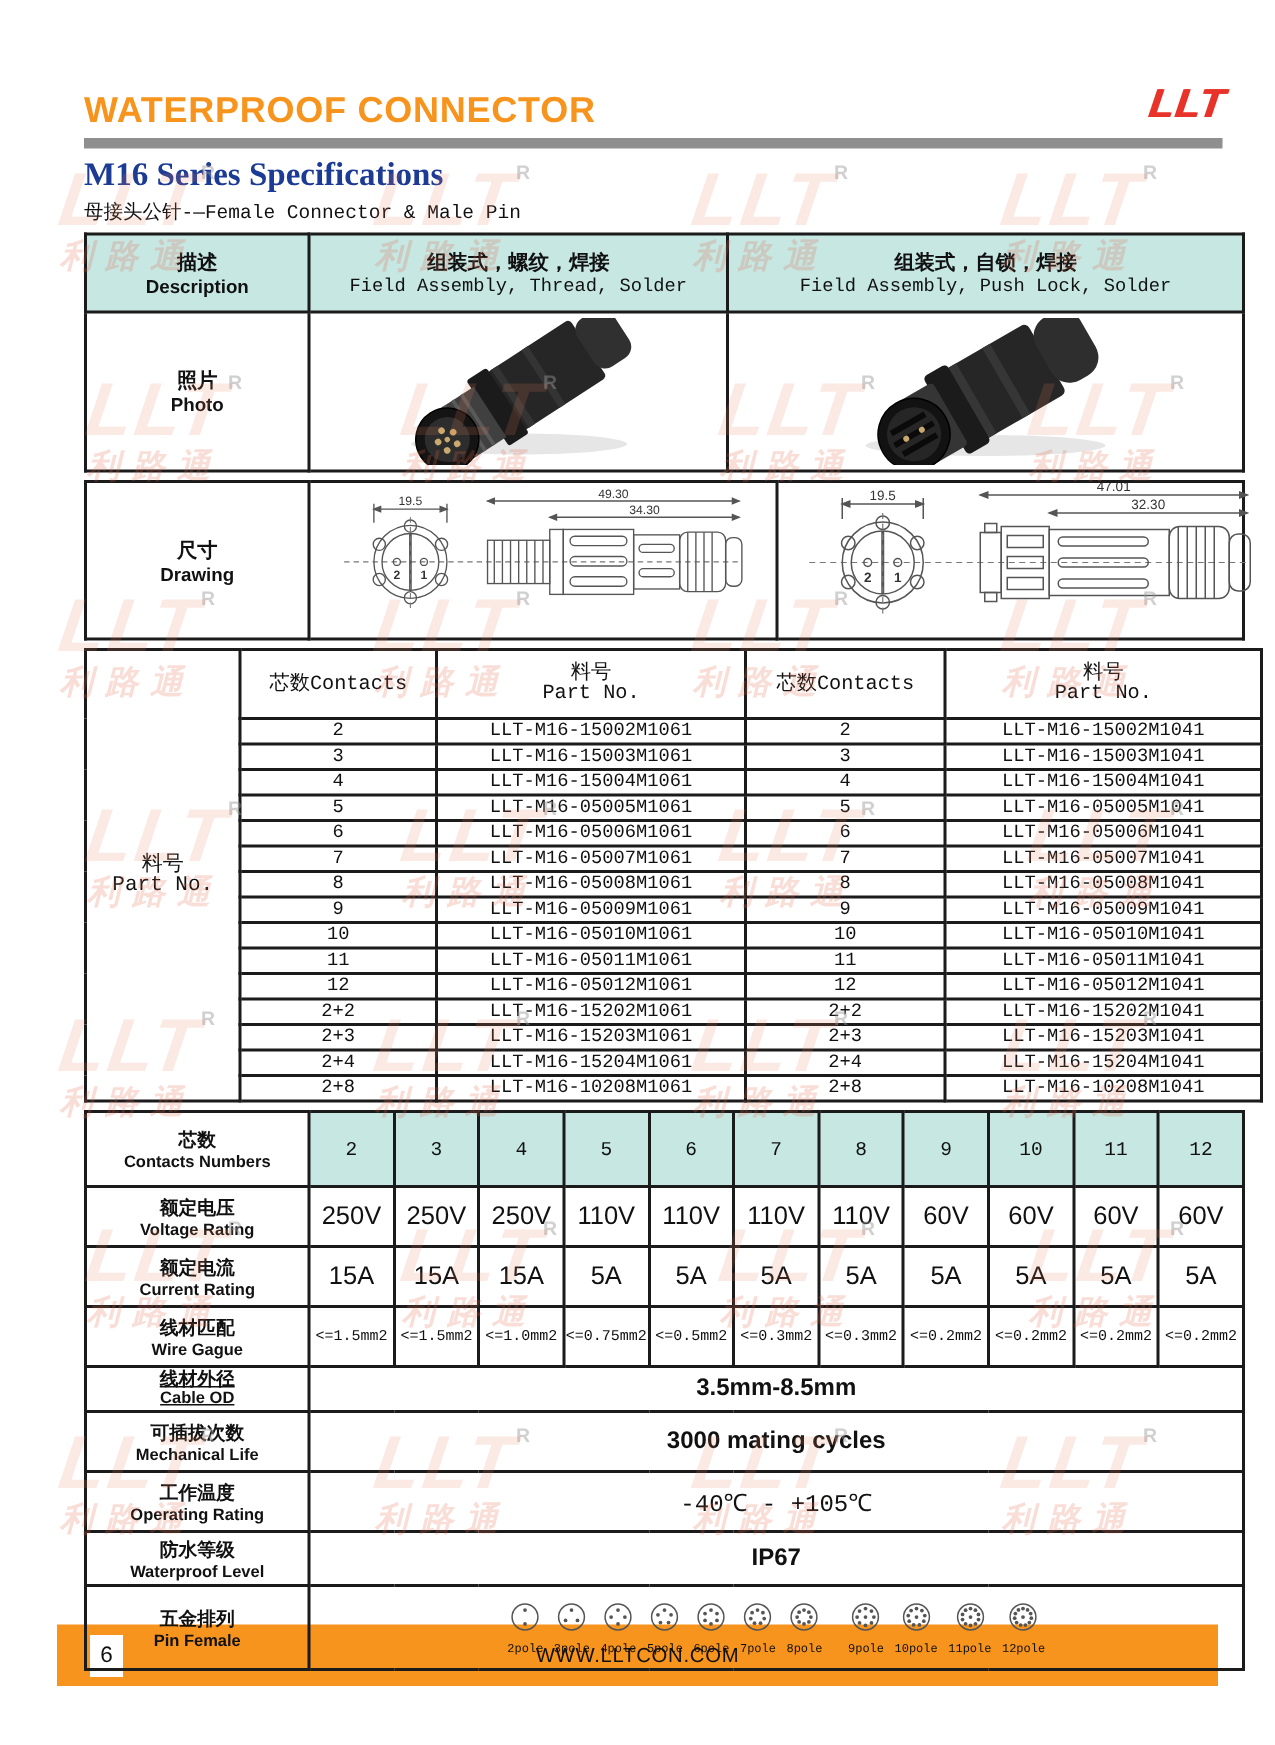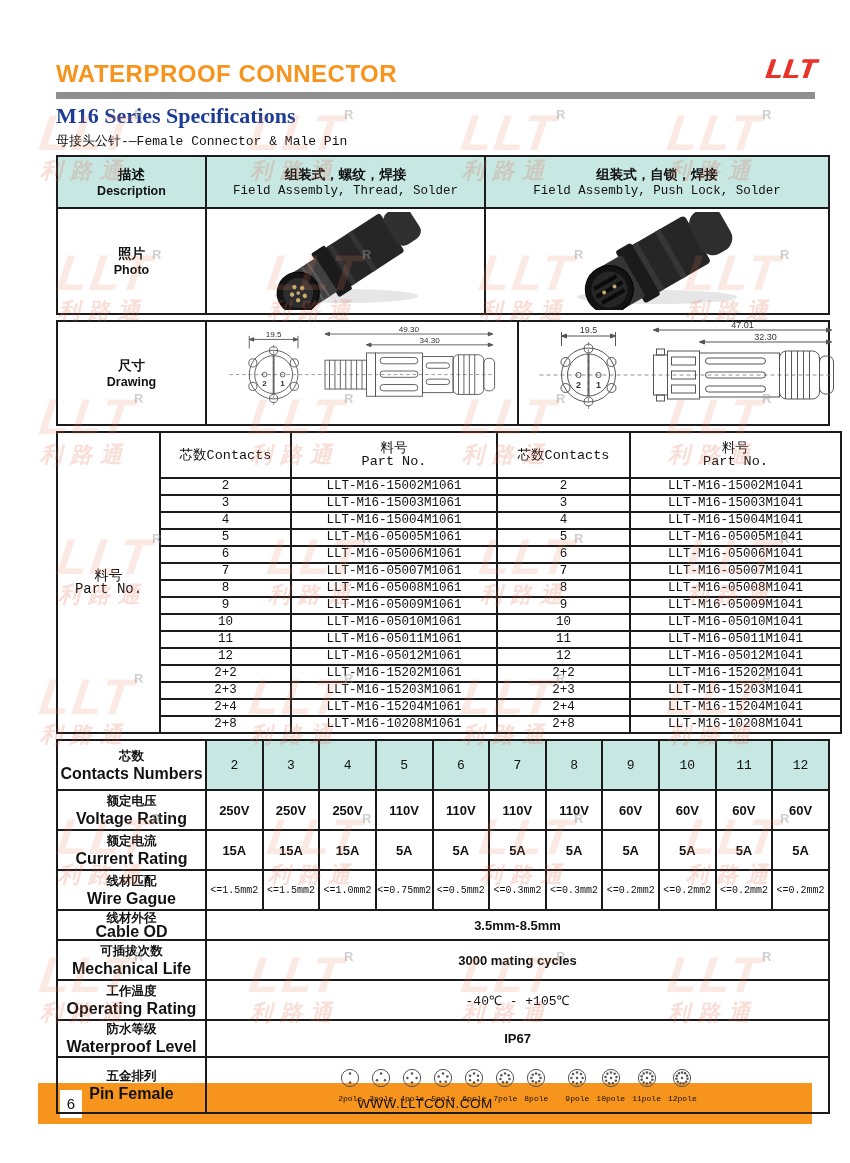--- a/index.html
+++ b/index.html
@@ -51,32 +51,32 @@
   .part-tbl{font-family:"Liberation Mono","DejaVu Sans Mono",monospace,sans-serif;}
   .part-tbl .lblcol{width:101px;font-size:14px;}
   .part-tbl .ph{height:44px;font-size:13.5px;}
   .part-tbl .c1{width:129px;} .part-tbl .p1{width:204px;}
   .part-tbl .c2{width:131px;} .part-tbl .p2{width:209px;}
   .part-tbl td{font-size:12.5px;height:15px;line-height:13px;}
 
   
   .spec-tbl .lblcol{width:147px;}
   .spec-tbl .lbl2 .cn{font-size:12.5px;}
-  .spec-tbl .lbl2 .en{font-size:16px;}
+  .spec-tbl .lbl2 .en{font-size:11px;}
   .spec-tbl td{height:38px;}
   .spec-tbl tr.head-r td{height:48px;}
   .spec-tbl td.numcell{font-size:13px;font-family:"Liberation Mono","DejaVu Sans Mono",monospace,sans-serif;}
-  .spec-tbl td.valcell{font-size:13px;font-weight:bold;}
+  .spec-tbl td.valcell{font-size:17px;font-weight:normal;}
   .spec-tbl td.wirecell{font-size:10px;font-family:"Liberation Mono","DejaVu Sans Mono",monospace,sans-serif;}
   .spec-tbl tr.cable-r td{height:28px;}
   .spec-tbl tr.ip-r td{height:34px;}
   .spec-tbl tr.pin-r td{height:54px;}
-  .wide-val{font-size:13px;font-weight:bold;}
+  .wide-val{font-size:16px;font-weight:bold;}
   .temp-val{font-weight:normal;font-family:"Liberation Mono","DejaVu Sans Mono",monospace,sans-serif;}
-  .clip2{line-height:13px;}
+  .clip2{line-height:13px;text-decoration:underline;}
 
   
   .pin-flex{display:flex;justify-content:center;align-items:center;gap:7px;}
   .pin-item{text-align:center;}
   .pin-item.gap{margin-left:10px;}
   .pin-label{font-size:8px;margin-top:1px;
              font-family:"Liberation Mono","DejaVu Sans Mono",monospace,sans-serif;}
 
   
   .footer{position:absolute;left:38px;top:1083px;width:774px;height:41px;

